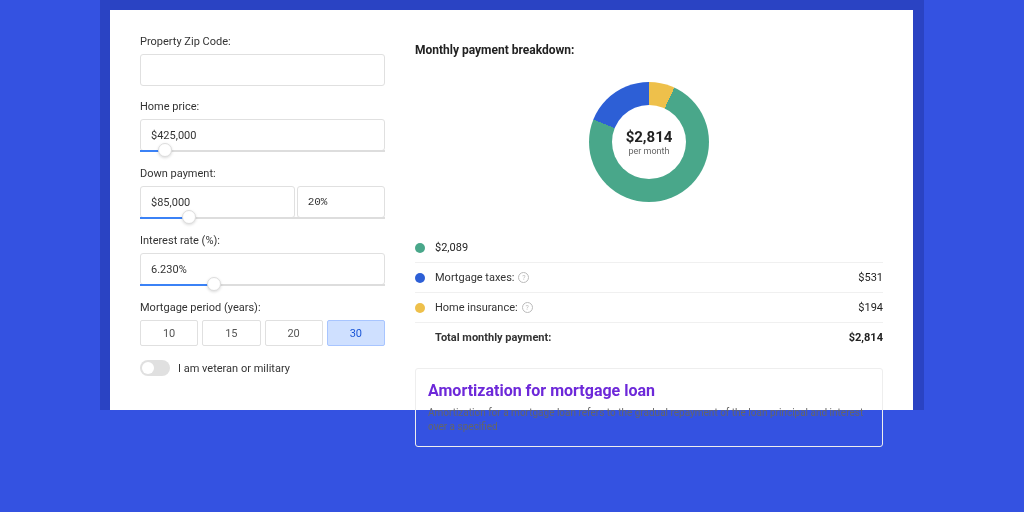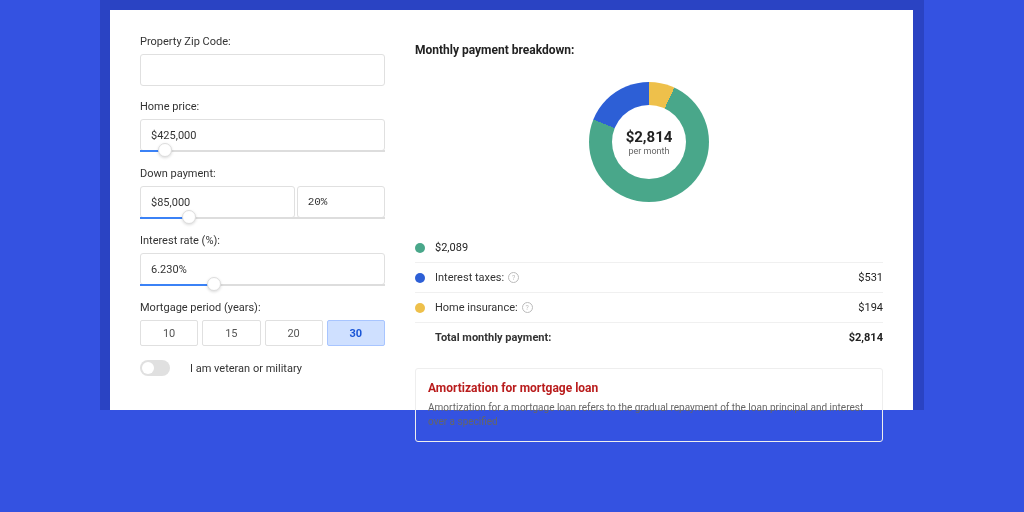--- a/index.html
+++ b/index.html
@@ -15,39 +15,39 @@
 .input { width: 100%; height: 32px; border: 1px solid #e0e0e0; border-radius: 3px; padding: 0 10px; font-size: 11px; color: #333; }
 .input-row { display: flex; gap: 2px; }
 .input-row .input:first-child { flex: 2; }
 .input-row .input:last-child { flex: 1; font-family: Liberation Mono, monospace; }
 .slider-wrap { position: relative; height: 4px; margin-top: -2px; margin-bottom: 12px; }
 .slider-track { position: absolute; width: 100%; height: 2px; background: #ddd; top: 1px; }
 .slider-fill { position: absolute; height: 2px; background: #3b82f6; top: 1px; left: 0; }
 .slider-thumb { position: absolute; width: 14px; height: 14px; background: #fff; border: 1px solid #ddd; border-radius: 50%; top: -6px; margin-left: -7px; box-shadow: 0 1px 3px rgba(0,0,0,0.15); }
 .period-buttons { display: flex; gap: 4px; }
 .period-btn { flex: 1; height: 26px; border: 1px solid #e0e0e0; background: #fff; font-size: 11px; color: #555; cursor: pointer; border-radius: 2px; }
-.period-btn.active { background: #cfe0ff; border-color: #a8c5ff; color: #1a56d6; font-weight: 700; }
-.toggle-row { display: flex; align-items: center; gap: 20px; margin-top: 10px; }
+.period-btn.active { background: #cfe0ff; border-color: #a8c5ff; color: #1a56d6; font-weight: 400; }
+.toggle-row { display: flex; align-items: center; gap: 8px; margin-top: 10px; }
 .toggle { width: 30px; height: 16px; background: #e0e0e0; border-radius: 10px; position: relative; cursor: pointer; }
 .toggle-knob { width: 12px; height: 12px; background: #fff; border-radius: 50%; position: absolute; top: 2px; left: 2px; }
 .toggle-label { font-size: 11px; color: #333; }
 .section-title { font-size: 12px; font-weight: 700; color: #222; margin-bottom: 10px; }
 .donut-area { display: flex; justify-content: center; align-items: center; height: 150px; margin-bottom: 16px; position: relative; }
 .donut { width: 120px; height: 120px; border-radius: 50%; position: relative; }
 .donut-center { position: absolute; width: 74px; height: 74px; background: #fff; border-radius: 50%; top: 23px; left: 23px; display: flex; flex-direction: column; justify-content: center; align-items: center; }
 .donut-amount { font-size: 15px; font-weight: 700; color: #222; }
 .donut-sub { font-size: 9px; color: #666; }
 .legend-row { display: flex; align-items: center; padding: 8px 0; border-bottom: 1px solid #f0f0f0; }
 .legend-row.total { border-bottom: none; font-weight: 700; }
 .legend-dot { width: 10px; height: 10px; border-radius: 50%; margin-right: 10px; flex-shrink: 0; }
 .legend-label { font-size: 11px; color: #333; flex: 1; display: flex; align-items: center; gap: 4px; }
 .legend-value { font-size: 11px; color: #222; }
 .info-icon { width: 11px; height: 11px; border: 1px solid #bbb; border-radius: 50%; display: inline-flex; align-items: center; justify-content: center; font-size: 7px; color: #bbb; }
 .amort-box { border: 1px solid #eee; border-radius: 3px; padding: 12px; margin-top: 16px; }
-.amort-title { font-size: 12px; font-weight: 700; color: #b91c1c; margin-bottom: 6px; }
+.amort-title { font-size: 16px; font-weight: 700; color: #6d28d9; margin-bottom: 6px; }
 .amort-text { font-size: 10px; color: #666; line-height: 1.4; }
 </style>
 </head>
 <body>
 <div class="page">
   <div class="card-wrap">
     <div class="card">
       <div class="left">
 
         <div class="field">
@@ -118,21 +118,21 @@
           </div>
         </div>
 
         <div class="legend-row">
           <div class="legend-dot" style="background:#49a78a"></div>
           <div class="legend-value">$2,089</div>
         </div>
         <div class="legend-row">
           <div class="legend-dot" style="background:#2d5fd6"></div>
           <div class="legend-label">
-            <span>Interest taxes:</span>
+            <span>Mortgage taxes:</span>
             <span class="info-icon">?</span>
           </div>
           <div class="legend-value">$531</div>
         </div>
         <div class="legend-row">
           <div class="legend-dot" style="background:#eec04b"></div>
           <div class="legend-label">
             <span>Home insurance:</span>
             <span class="info-icon">?</span>
           </div>

